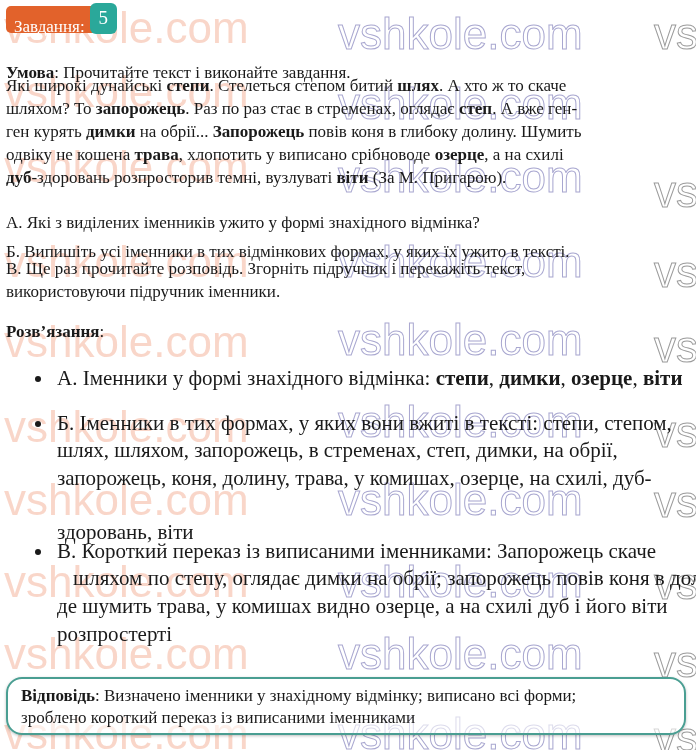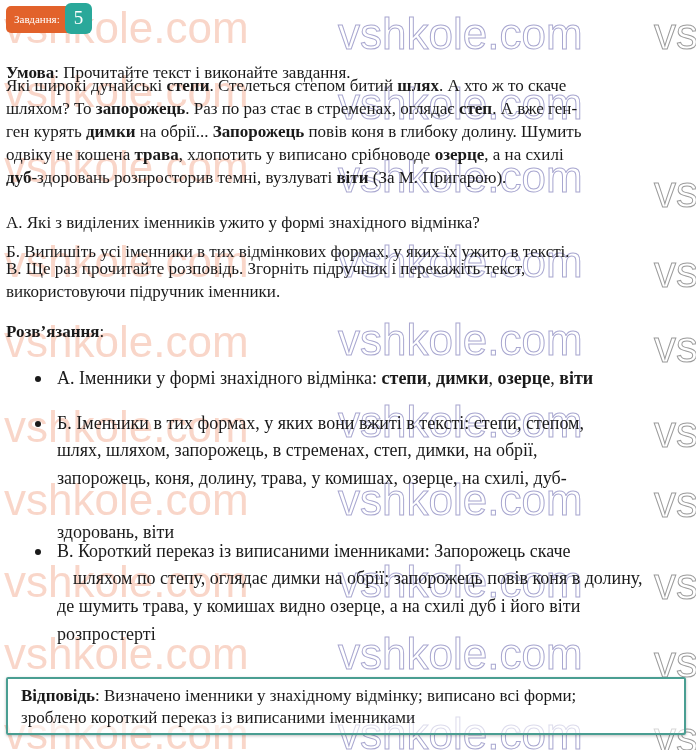--- a/index.html
+++ b/index.html
@@ -32,23 +32,24 @@
       left: 6px; top: 6px;
       height: 27px;
       display: flex;
       align-items: stretch;
       border-radius: 5px;
       background: #e2622b;
       overflow: visible;
     }
     .badge-label {
       color: #ffffff;
-      font-size: 11px;
+      font-size: 17px;
       padding: 0 6px 0 8px;
       line-height: 27px;
+      margin-top: 7px;
     }
     .badge-num {
       background: #2aa89a;
       color: #ffffff;
       font-size: 19px;
       line-height: 27px;
       padding: 0 8px;
       border-radius: 5px;
       margin-top: -2px;
       height: 29px;
@@ -58,28 +59,28 @@
     .p { position: absolute; left: 6px; font-size: 17px; line-height: 21px; white-space: nowrap; }
     .b { font-weight: bold; }
 
     .bullet-dot {
       position: absolute;
       left: 35px;
       width: 6px; height: 6px;
       background: #1a1a1a;
       border-radius: 50%;
     }
-    .li-line { position: absolute; left: 57px; font-size: 18px; line-height: 21px; white-space: nowrap; }
+    .li-line { position: absolute; left: 57px; font-size: 21px; line-height: 21px; white-space: nowrap; }
 
     .answer-box {
       position: absolute;
       left: 6px; top: 677px;
       width: 680px; height: 58px;
       border: 2px solid #4a9e92;
-      border-radius: 2px;
+      border-radius: 16px;
       box-sizing: border-box;
       box-shadow: 0 1px 3px rgba(0,0,0,0.25);
       background: rgba(255,255,255,0.6);
     }
     .answer-line { position: absolute; left: 13px; font-size: 17px; line-height: 21px; white-space: nowrap; }
   </style>
 </head>
 <body>
 
 <div class="watermarks">

